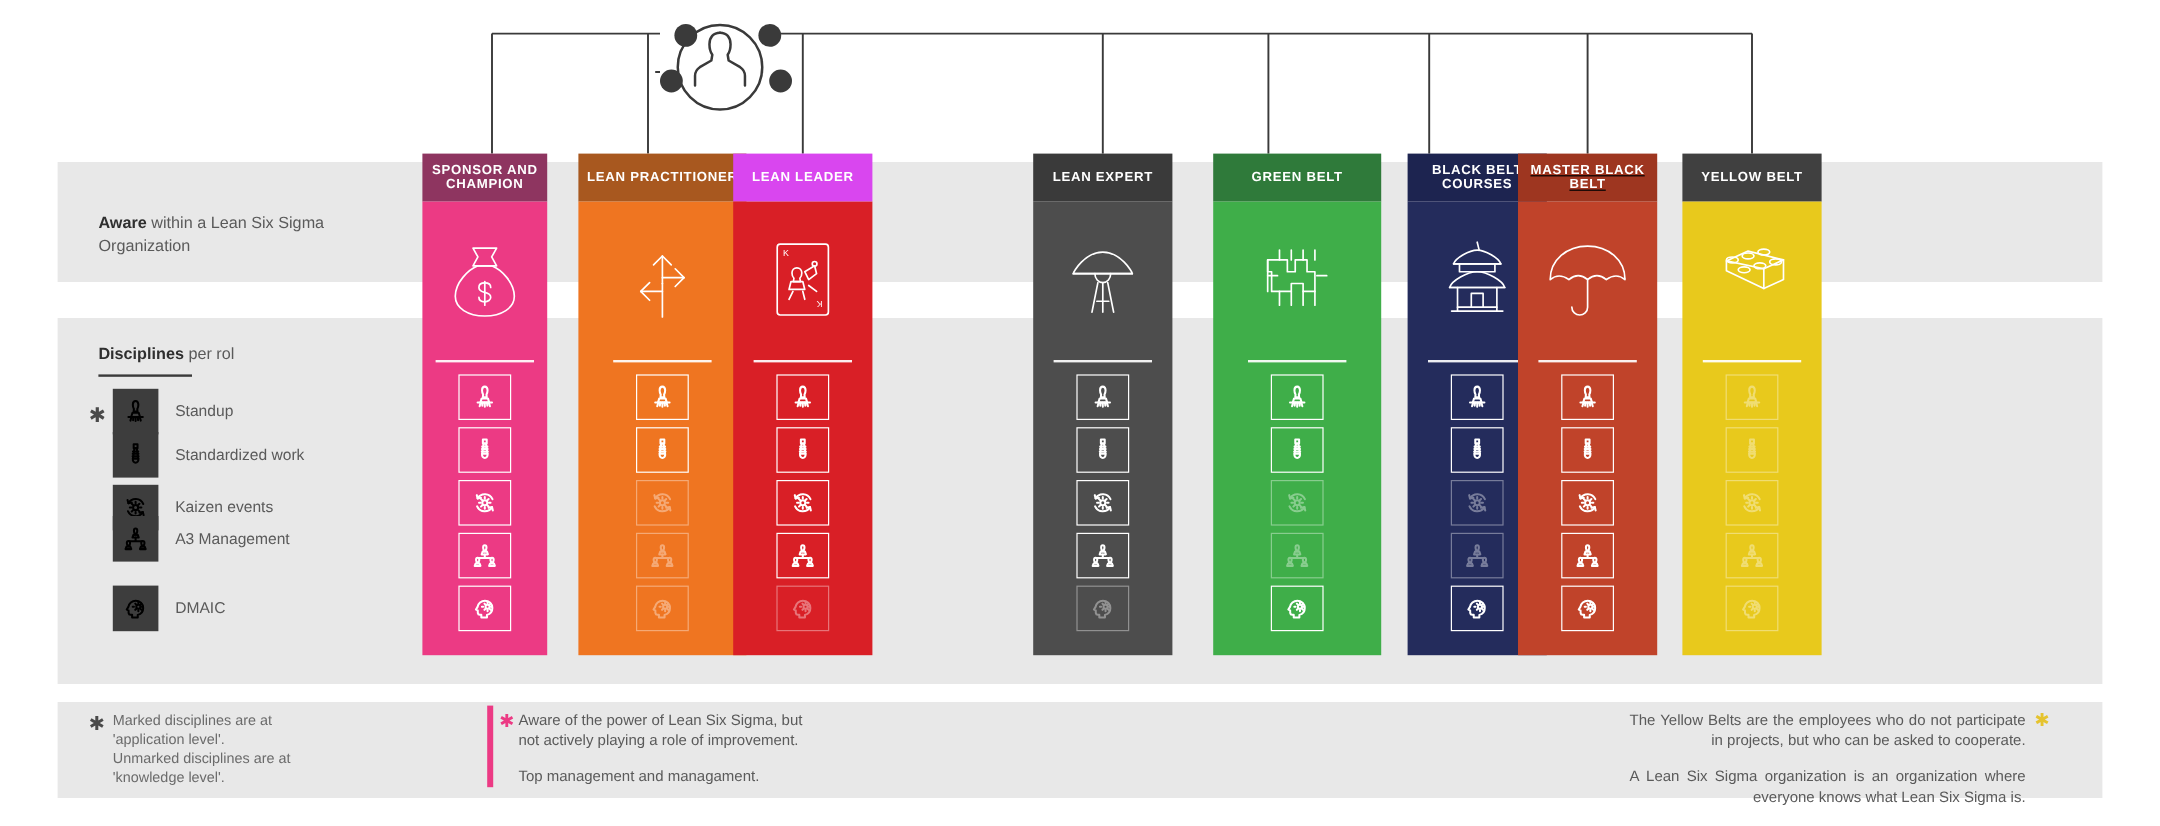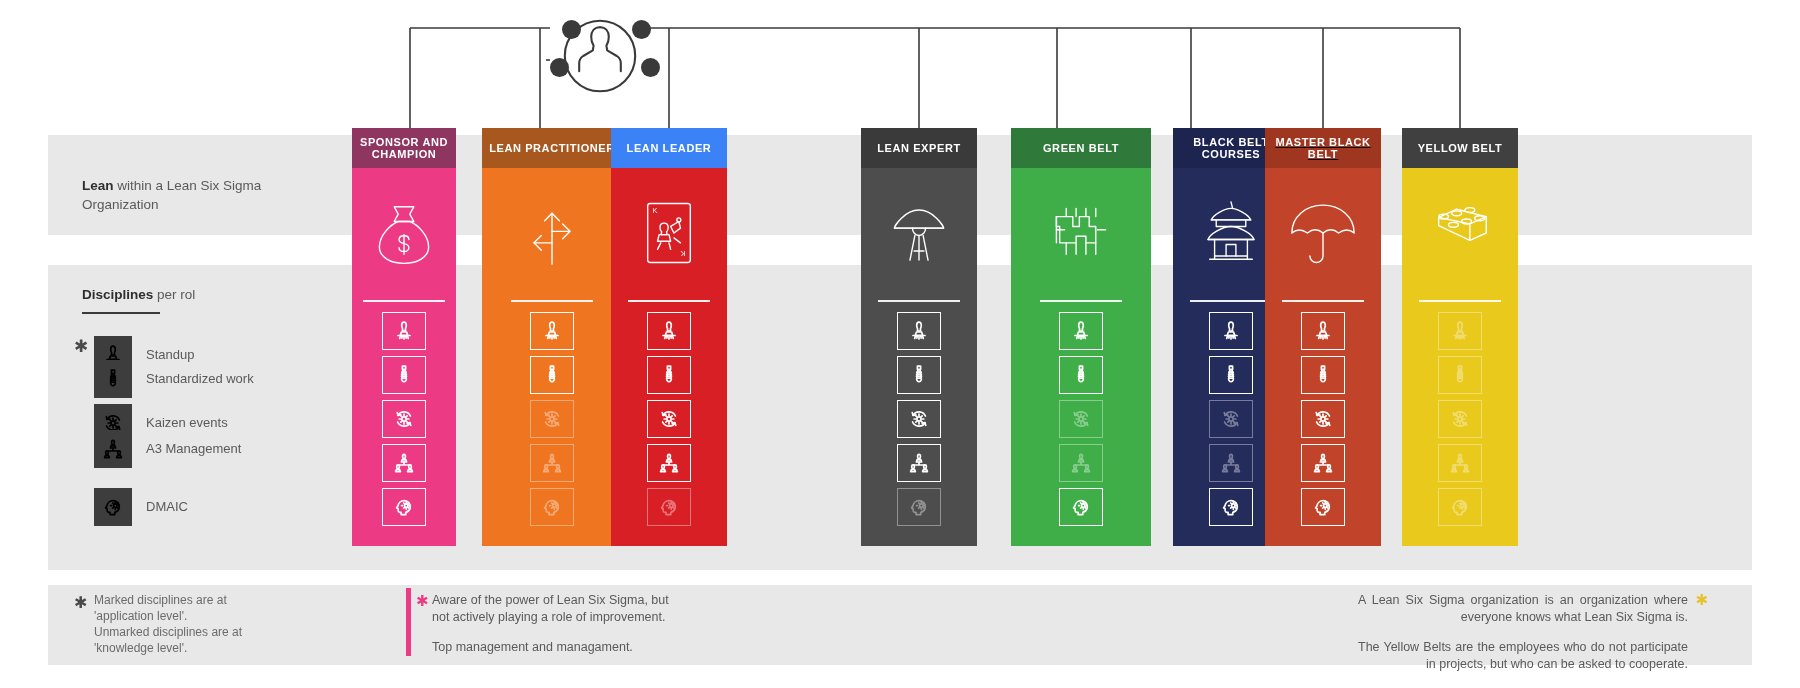--- a/index.html
+++ b/index.html
@@ -120,30 +120,30 @@
       <path d="M 919 28 V 128" fill="none" stroke="#3a3a3a" stroke-width="1.6"></path>
       <path d="M 1057 28 V 128" fill="none" stroke="#3a3a3a" stroke-width="1.6"></path>
       <path d="M 1191 28 V 128" fill="none" stroke="#3a3a3a" stroke-width="1.6"></path>
       <path d="M 1323 28 V 128" fill="none" stroke="#3a3a3a" stroke-width="1.6"></path>
       <path d="M 1460 28 V 128" fill="none" stroke="#3a3a3a" stroke-width="1.6"></path>
       <path d="M 546 60 H 575" fill="none" stroke="#3a3a3a" stroke-width="1.6"></path>
       <path d="M 625 60 H 655" fill="none" stroke="#3a3a3a" stroke-width="1.6"></path>
     </svg>
 
   <div id="role-label">
-    <b>Lean</b><span> within a Lean Six Sigma Organization</span>
+    <b>Aware</b><span> within a Lean Six Sigma Organization</span>
   </div>
 
   <div id="disc-label">
     <b>Disciplines</b><span> per rol</span>
   </div>
   <div id="disc-rule"></div>
 
   <div id="legend-rows">
-      <div class="legend-row" style="top: 336px;">
+      <div class="legend-row" style="top: 324px;">
         <span class="legend-chip">
           <svg viewBox="0 0 24 24">
             <path fill="none" stroke="currentColor" stroke-width="1.7" stroke-linecap="round" stroke-linejoin="round" d="M12 3.2c-1.5 0-2.3 1.3-2.3 3 0 1.5.5 2.9.9 3.6l-.2 2.2h3.2l-.2-2.2c.4-.7.9-2.1.9-3.6 0-1.7-.8-3-2.3-3z"></path>
             <path fill="none" stroke="currentColor" stroke-width="1.7" stroke-linecap="round" stroke-linejoin="round" d="M6 16.5h12"></path>
             <path fill="none" stroke="currentColor" stroke-width="1.7" stroke-linecap="round" stroke-linejoin="round" d="M8.6 16.5l-.9 3M15.4 16.5l.9 3M12 16.5v3.4M10.2 16.5l-.3 2.6M13.8 16.5l.3 2.6"></path>
             <path fill="none" stroke="currentColor" stroke-width="1.7" stroke-linecap="round" stroke-linejoin="round" d="M9.4 13h5.2l1.1 3.5H8.3z"></path>
           </svg>
         </span>
         <span class="legend-text">Standup</span>
       </div>
@@ -317,21 +317,21 @@
               <svg viewBox="0 0 24 24">
                 <path fill="none" stroke="currentColor" stroke-width="1.7" stroke-linecap="round" stroke-linejoin="round" d="M13.8 19.6v-2.2c2.6-.7 4.5-3 4.5-5.8 0-3.3-2.8-6-6.2-6-3.1 0-5.7 2.2-6.1 5.1l-1.4 2.2 1.5.7.1 2.3c.1.8.8 1.4 1.6 1.4h1.3v2.3z"></path>
                 <circle fill="none" stroke="currentColor" stroke-width="1.7" stroke-linecap="round" stroke-linejoin="round" cx="14.3" cy="10.6" r="1.7"></circle>
                 <path fill="none" stroke="currentColor" stroke-width="1.7" stroke-linecap="round" stroke-linejoin="round" d="M14.3 7.9v-1M14.3 13.3v1M17 10.6h1M10.6 10.6h-1M16.2 8.7l.7-.7M16.2 12.5l.7.7M12.4 12.5l-.7.7M12.4 8.7l-.7-.7"></path>
               </svg>
             </div>
           </div>
         </div>
       </div>
       <div class="col" style="left: 611px; width: 116px;">
-        <div class="col-header" style="background:#3b82f6">
+        <div class="col-header" style="background:#d946ef">
           <span>LEAN LEADER</span>
         </div>
         <div class="col-body" style="background:#d91f26;height:378px">
           <div class="role-icon" style="color:#fff">
             <svg viewBox="0 0 100 100" style="width: 82px; height: 82px;">
               <rect fill="none" stroke="currentColor" stroke-width="1.7" stroke-linecap="round" stroke-linejoin="round" x="24" y="14" width="52" height="72" rx="3"></rect>
               <text x="30" y="26" font-size="9" fill="currentColor" font-family="sans-serif">K</text>
               <text x="70" y="80" font-size="9" fill="currentColor" font-family="sans-serif" transform="rotate(180 70 76)">K</text>
               <path fill="none" stroke="currentColor" stroke-width="1.7" stroke-linecap="round" stroke-linejoin="round" d="M44 38c-3 0-5 2.2-5 5.2 0 2.4 1 4.4 2 5.4l-.6 3.4h7.2l-.6-3.4c1-1 2-3 2-5.4 0-3-2-5.2-5-5.2z"></path>
               <path fill="none" stroke="currentColor" stroke-width="1.7" stroke-linecap="round" stroke-linejoin="round" d="M38 52h12l2 8H36z"></path>
@@ -718,22 +718,22 @@
 
   <div id="note-mid-bar"></div>
   <div id="note-mid-star">✱</div>
   <div id="note-mid">
     <p>Aware of the power of Lean Six Sigma, but not actively playing a role of improvement.</p>
     <p>Top management and managament.</p>
   </div>
 
   <div id="note-right-star">✱</div>
   <div id="note-right">
+    <p>The Yellow Belts are the employees who do not participate in projects, but who can be asked to cooperate.</p>
     <p>A Lean Six Sigma organization is an organization where everyone knows what Lean Six Sigma is.</p>
-    <p>The Yellow Belts are the employees who do not participate in projects, but who can be asked to cooperate.</p>
   </div>
 
 <div style="position: absolute; left: 550px; top: 8px; width: 100px; height: 96px; background: rgb(255, 255, 255);"><svg style="width:100px;height:96px" viewBox="0 0 120 120">
         <circle fill="none" stroke="#3a3a3a" stroke-width="2.6" cx="60" cy="60" r="44"></circle>
         <path fill="none" stroke="#3a3a3a" stroke-width="2.6" stroke-linecap="round" stroke-linejoin="round" d="M60 24c-7 0-11 5-11 12 0 5 1.6 9 3 11l-1 6-12 7c-3 2-5 5-5 9v10"></path>
         <path fill="none" stroke="#3a3a3a" stroke-width="2.6" stroke-linecap="round" stroke-linejoin="round" d="M60 24c7 0 11 5 11 12 0 5-1.6 9-3 11l1 6 12 7c3 2 5 5 5 9v10"></path>
       </svg></div>
     <div style="position: absolute; left: 562px; top: 20px; width: 19px; height: 19px; border-radius: 50%; background: rgb(58, 58, 58);"></div>
     <div style="position: absolute; left: 632px; top: 20px; width: 19px; height: 19px; border-radius: 50%; background: rgb(58, 58, 58);"></div>
     <div style="position: absolute; left: 550px; top: 58px; width: 19px; height: 19px; border-radius: 50%; background: rgb(58, 58, 58);"></div>

